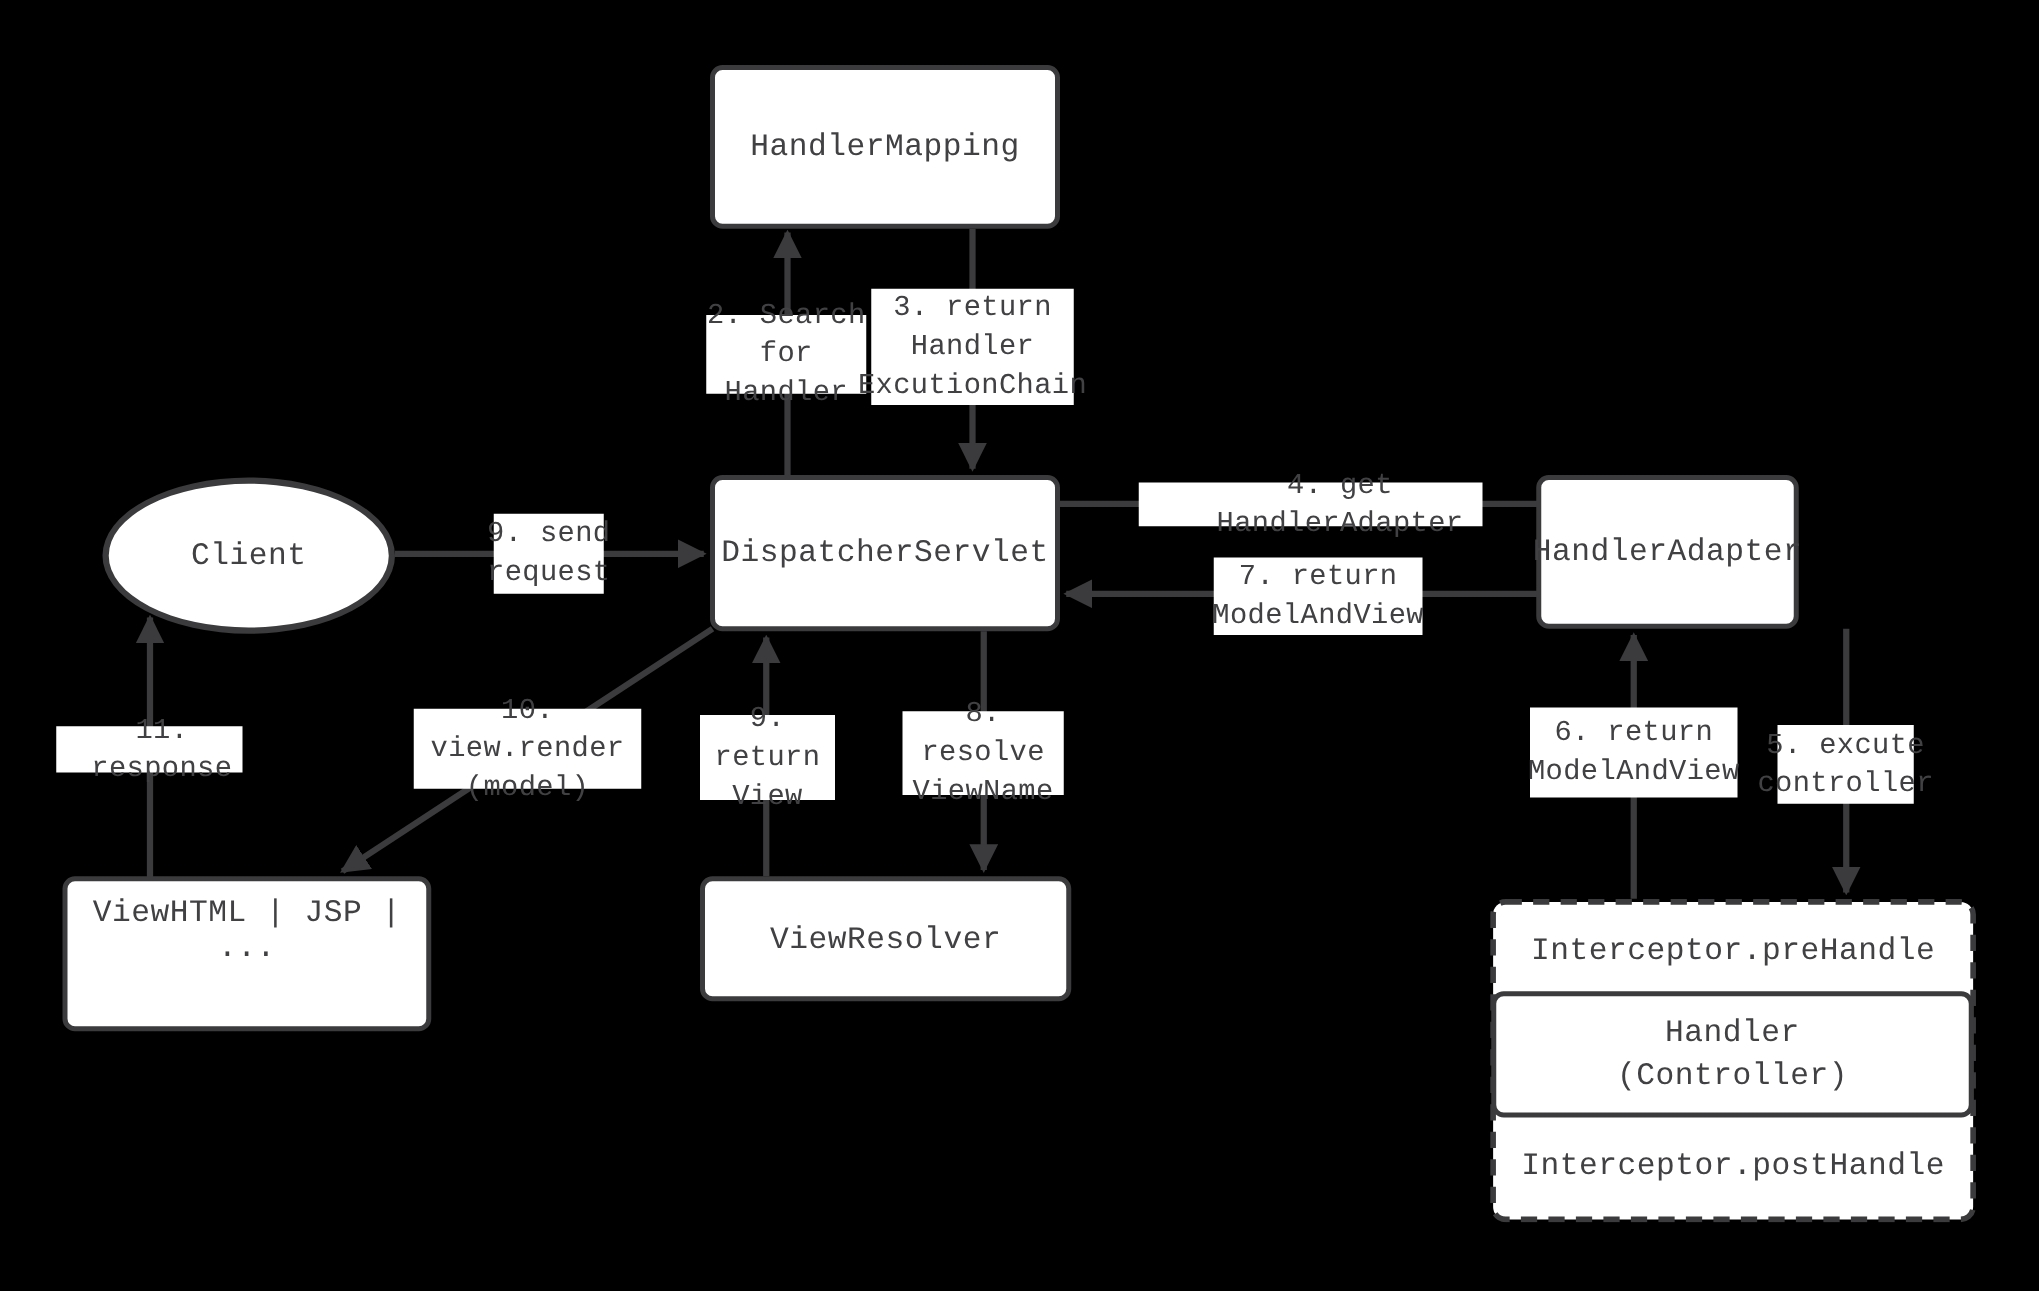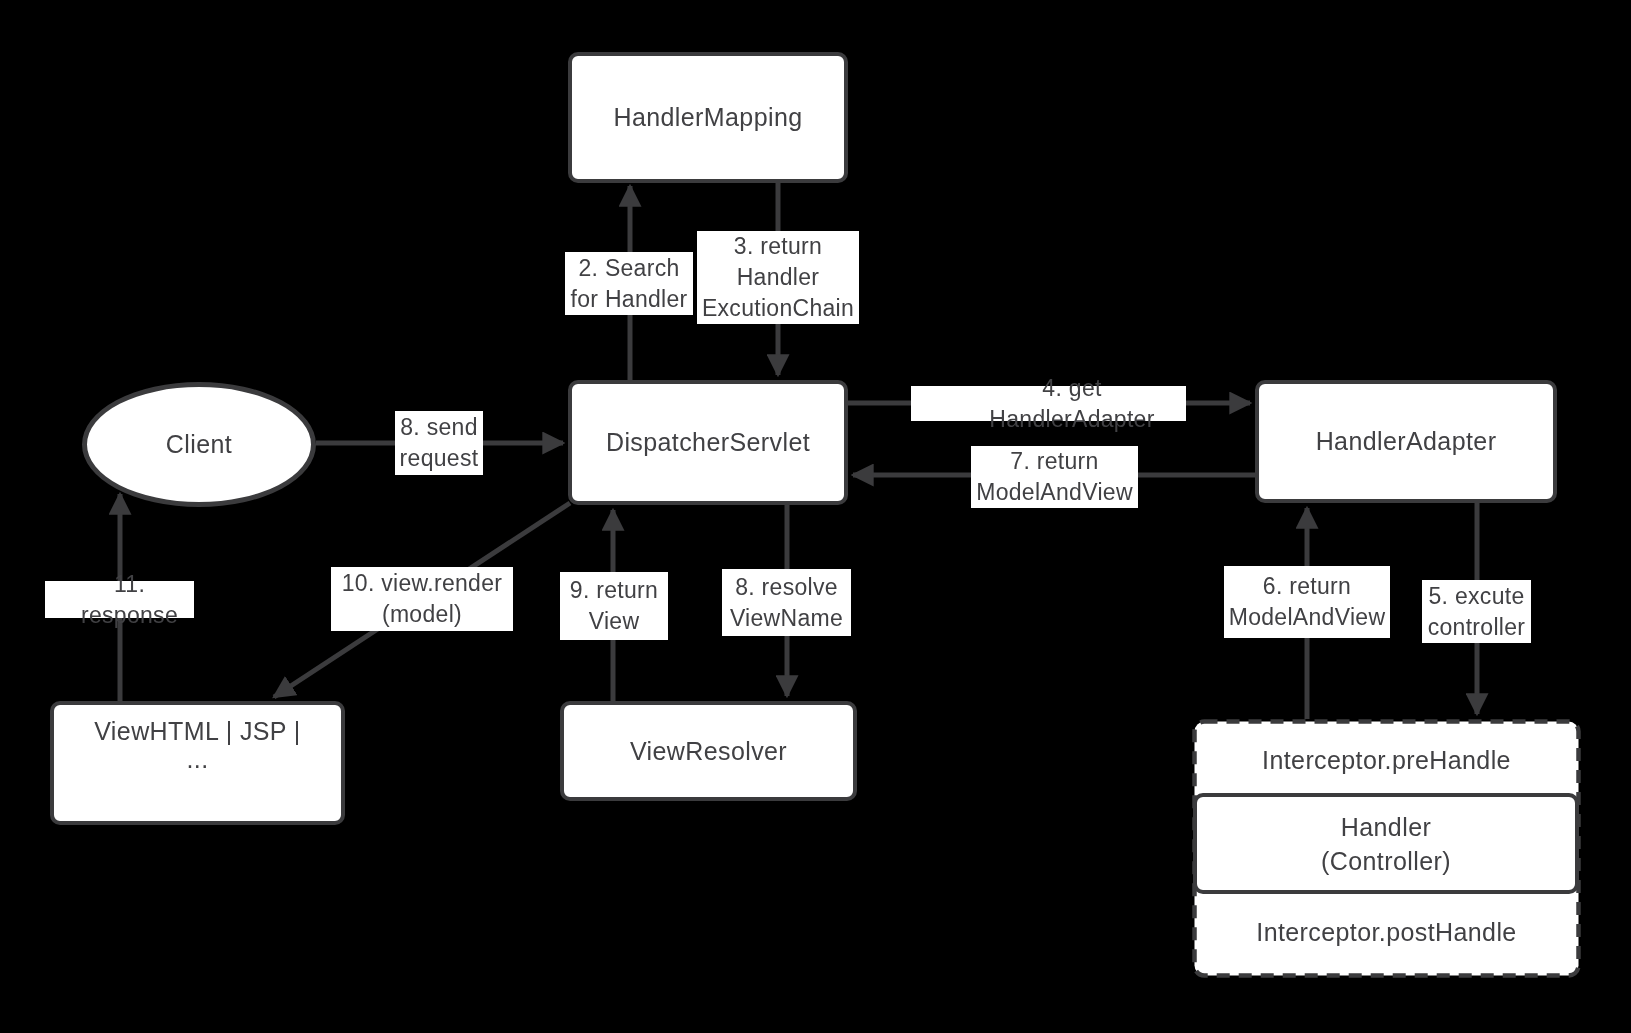--- a/index.html
+++ b/index.html
@@ -7,21 +7,21 @@
     --bg:#000000;
     --stroke:#3b3b3d;
     --fill:#ffffff;
     --text:#414144;
   }
   html,body{margin:0;padding:0;background:var(--bg);}
   #canvas{
     position:relative;
     width:1631px;height:1033px;
     background:var(--bg);
-    font-family:Liberation Sans, sans-serif;
+    font-family:Liberation Mono, monospace;
     overflow:hidden;
   }
   #edges-layer{position:absolute;left:0;top:0;z-index:1;}
   .node{
     position:absolute;
     background:var(--fill);
     border:4px solid var(--stroke);
     border-radius:10px;
     display:flex;align-items:center;justify-content:center;
     color:var(--text);
@@ -90,40 +90,40 @@
       <path d="M613,701 L613,510" marker-end="url(#arrow)"></path>
       <path d="M570,503 L274,697" marker-end="url(#arrow)"></path>
       <path d="M120,702 L120,494" marker-end="url(#arrow)"></path>
     </g>
   </svg>
 
   <div class="node" style="left:568px;top:52px;width:280px;height:131px;">HandlerMapping</div>
 
   <div class="node" style="left:568px;top:380px;width:280px;height:125px;">DispatcherServlet</div>
 
-  <div class="node" style="left:1255px;top:380px;width:302px;height:123px;">HandlerAdapter</div>
+  <div class="node" style="left:1229px;top:380px;width:210px;height:123px;">HandlerAdapter</div>
 
   <div class="node ellipse" style="left:82px;top:382px;width:234px;height:125px;">Client</div>
 
   <div class="node top-text" style="left:50px;top:701px;width:295px;height:124px;">ViewHTML | JSP |
 ...</div>
 
   <div class="node" style="left:560px;top:701px;width:297px;height:100px;">ViewResolver</div>
 
   <div class="dashed-wrap">
     <svg width="389" height="259" viewBox="0 0 389 259">
       <rect x="2.5" y="2.5" width="384" height="254" rx="10" fill="#ffffff" stroke="#3b3b3d" stroke-width="4.5" stroke-dasharray="13 9"></rect>
     </svg>
     <div class="band pre">Interceptor.preHandle</div>
     <div class="inner-node">Handler
 (Controller)</div>
     <div class="band post">Interceptor.postHandle</div>
   </div>
 
-  <div class="edge-label" style="left:395px;top:411px;width:88px;height:64px;">8. send
+  <div class="edge-label" style="left:395px;top:411px;width:88px;height:64px;">9. send
 request</div>
 
   <div class="edge-label" style="left:565px;top:252px;width:128px;height:63px;">2. Search
 for Handler</div>
 
   <div class="edge-label" style="left:697px;top:231px;width:162px;height:93px;">3. return
 Handler
 ExcutionChain</div>
 
   <div class="edge-label" style="left:911px;top:386px;width:275px;height:35px;padding-left:47px;">4. get HandlerAdapter</div>

